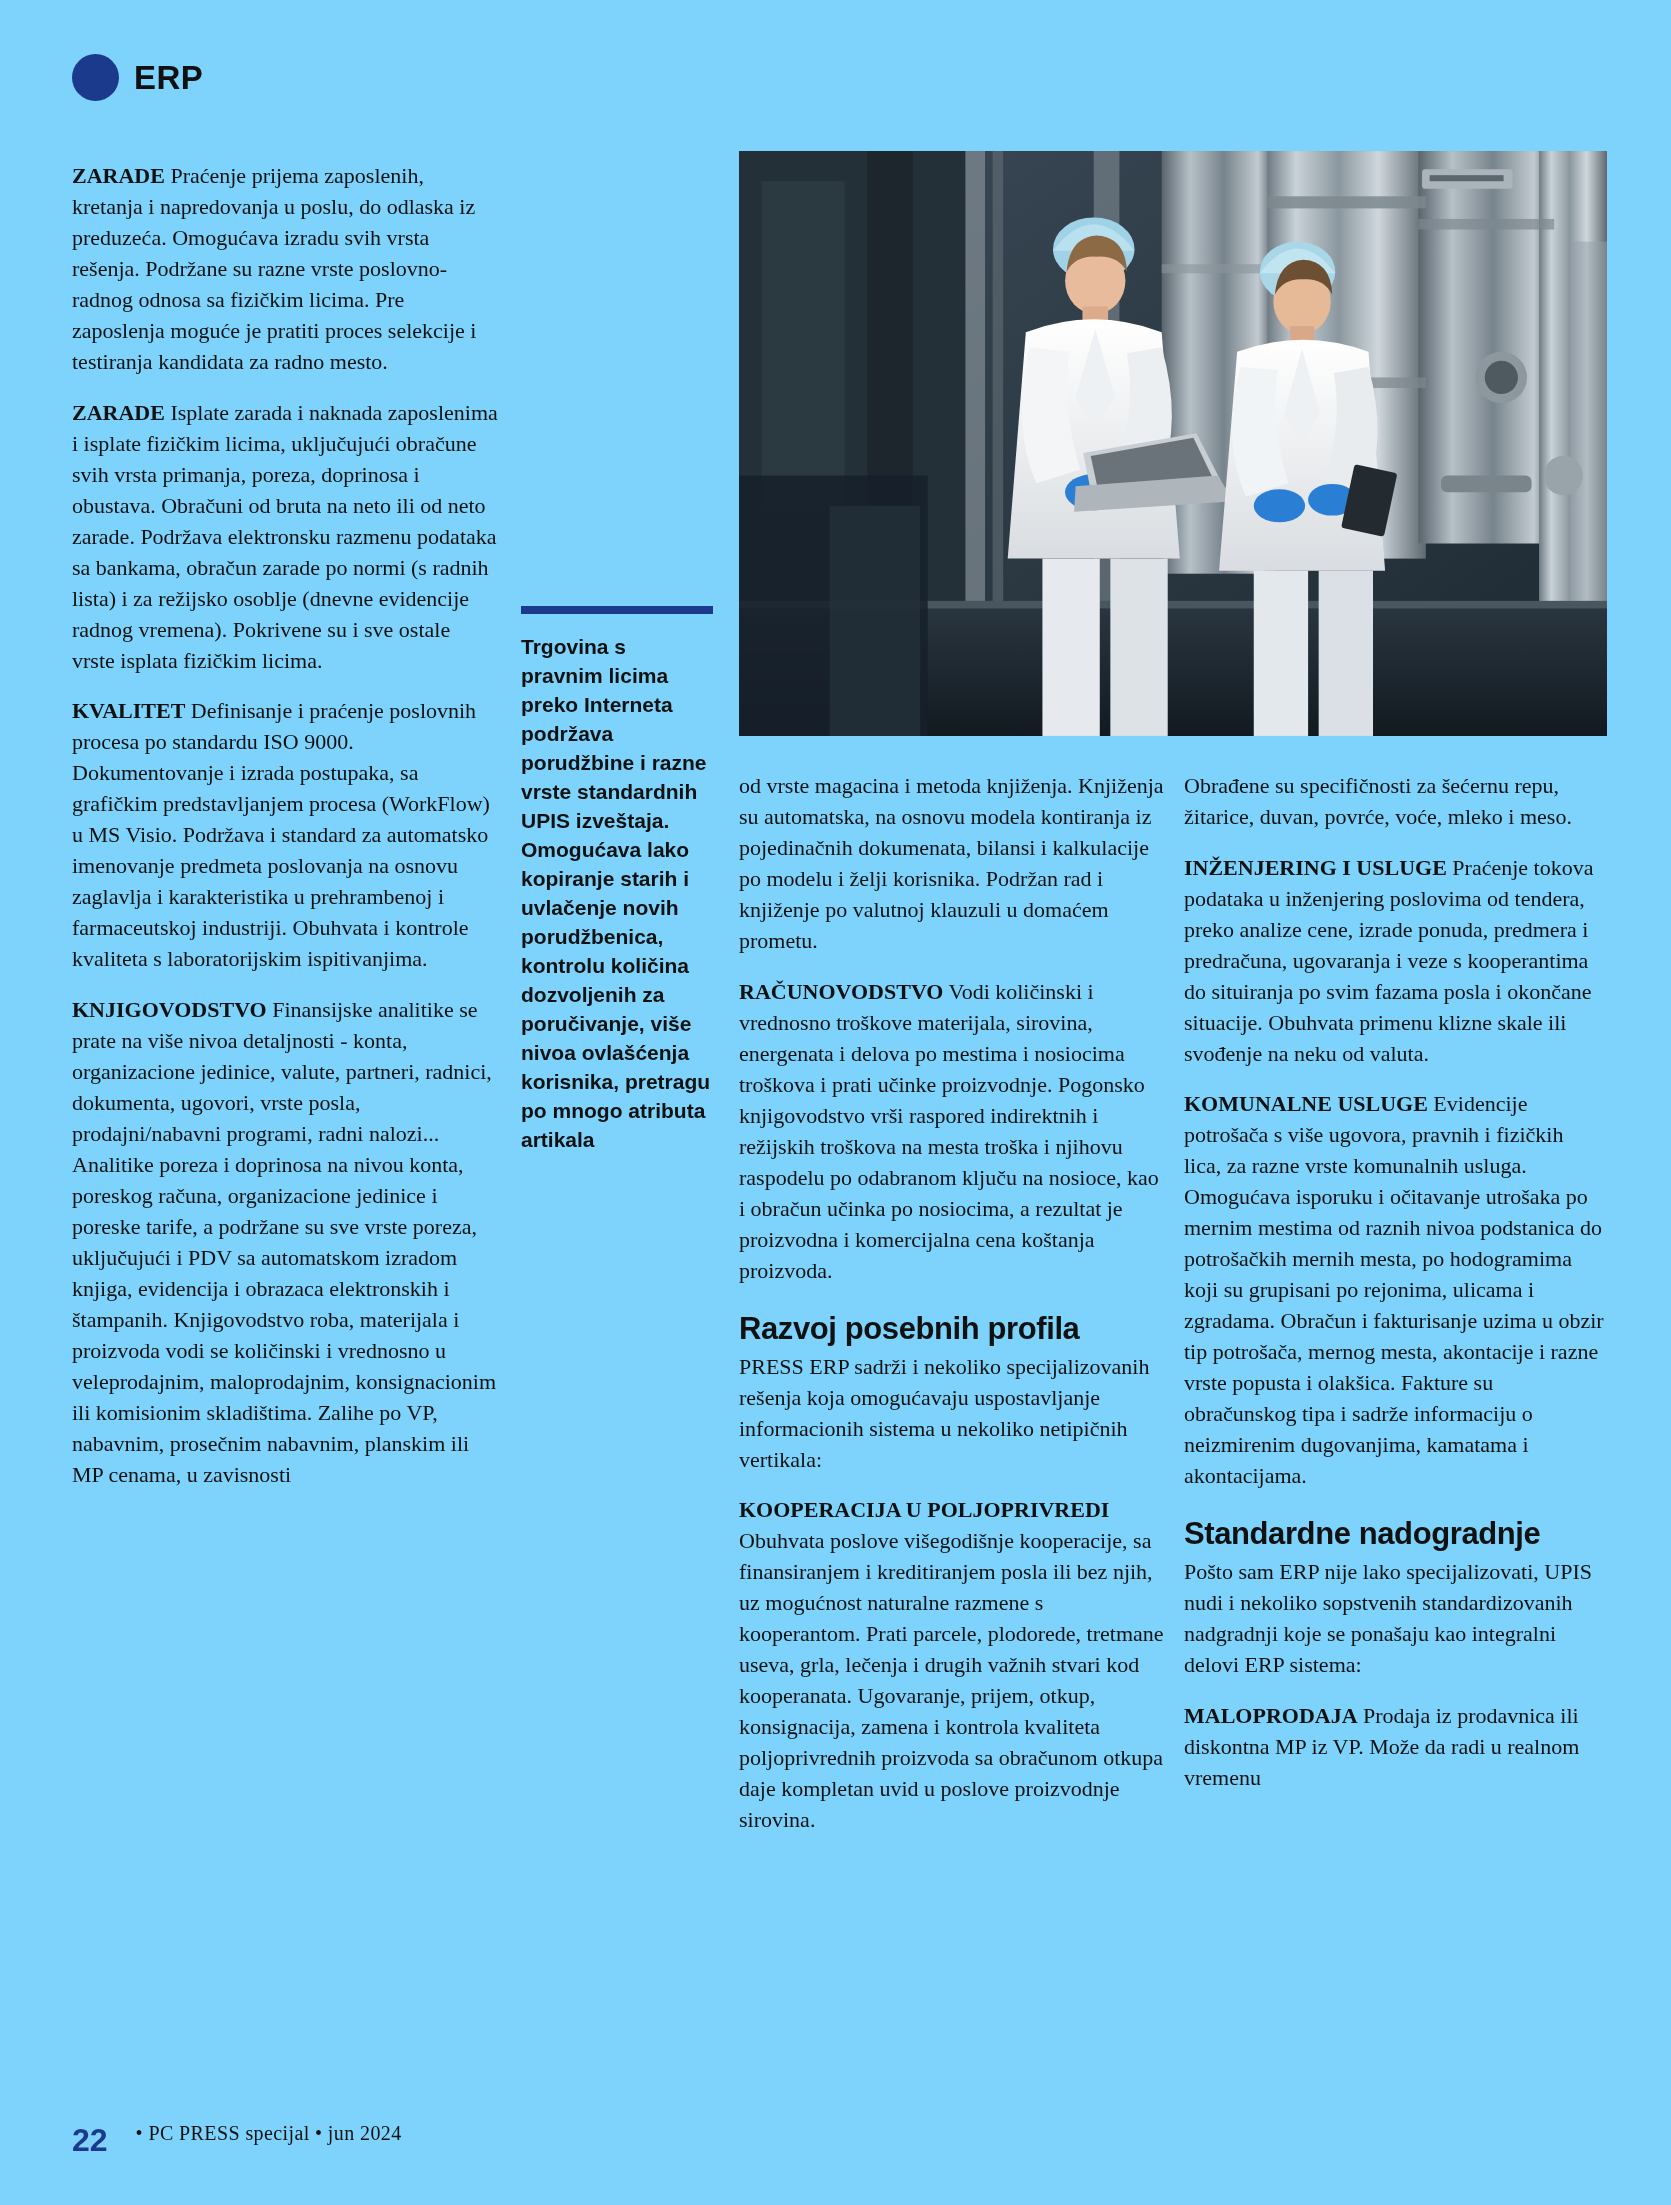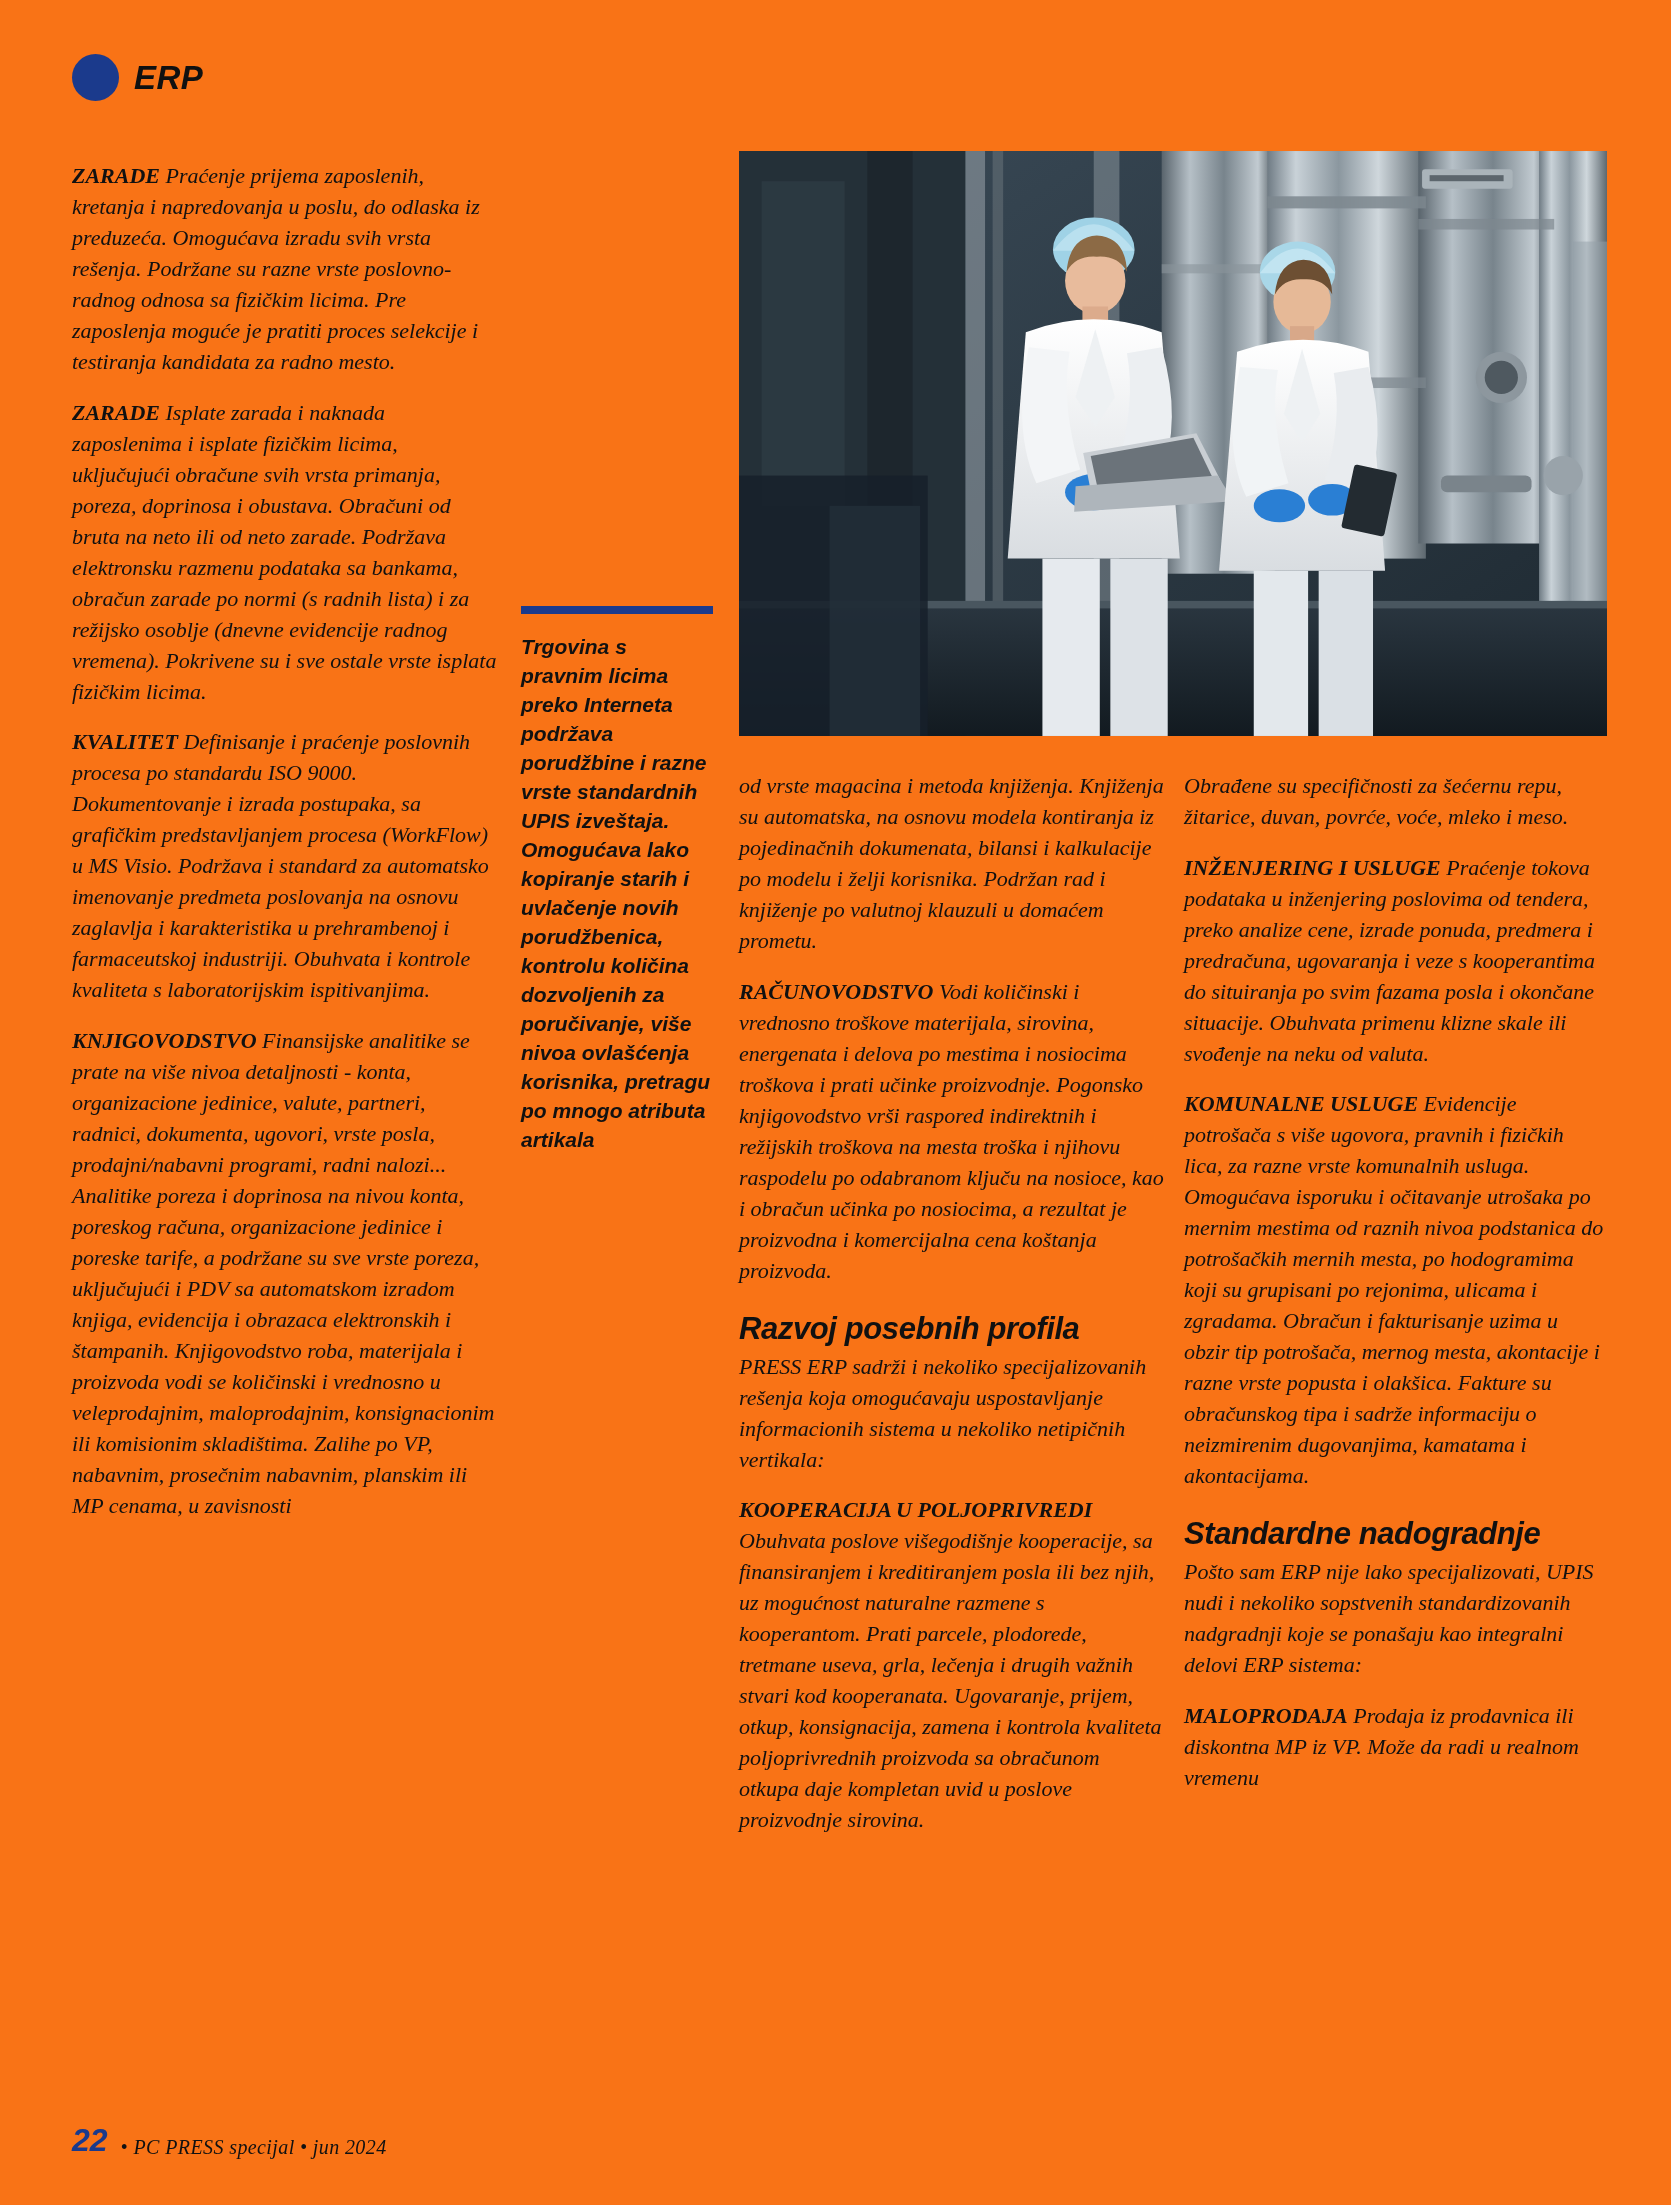--- a/index.html
+++ b/index.html
@@ -13,22 +13,21 @@
     font-family: "Liberation Serif", serif;
     color: #111111;
     position: relative;
     overflow: hidden;
   }
   .page {
     position: absolute;
     left: 0; top: 0;
     width: 1671px;
     height: 2205px;
-    background: #f97316;
-    font-style: italic;
+    background: #7dd3fc;
   }
 
   
   .header {
     position: absolute;
     left: 72px;
     top: 54px;
     display: flex;
     align-items: center;
     gap: 15px;
@@ -109,22 +108,22 @@
     margin: 26px 0 6px 0;
     color: #111111;
   }
 
   
   .footer {
     position: absolute;
     left: 72px;
     top: 2122px;
     display: flex;
-    align-items: flex-end;
-    gap: 13px;
+    align-items: flex-start;
+    gap: 28px;
     font-family: "Liberation Serif", serif;
   }
   .footer-page {
     font-family: "Liberation Sans", sans-serif;
     font-weight: bold;
     font-size: 32px;
     color: #1b3a8c;
   }
   .footer-text {
     font-size: 20px;

